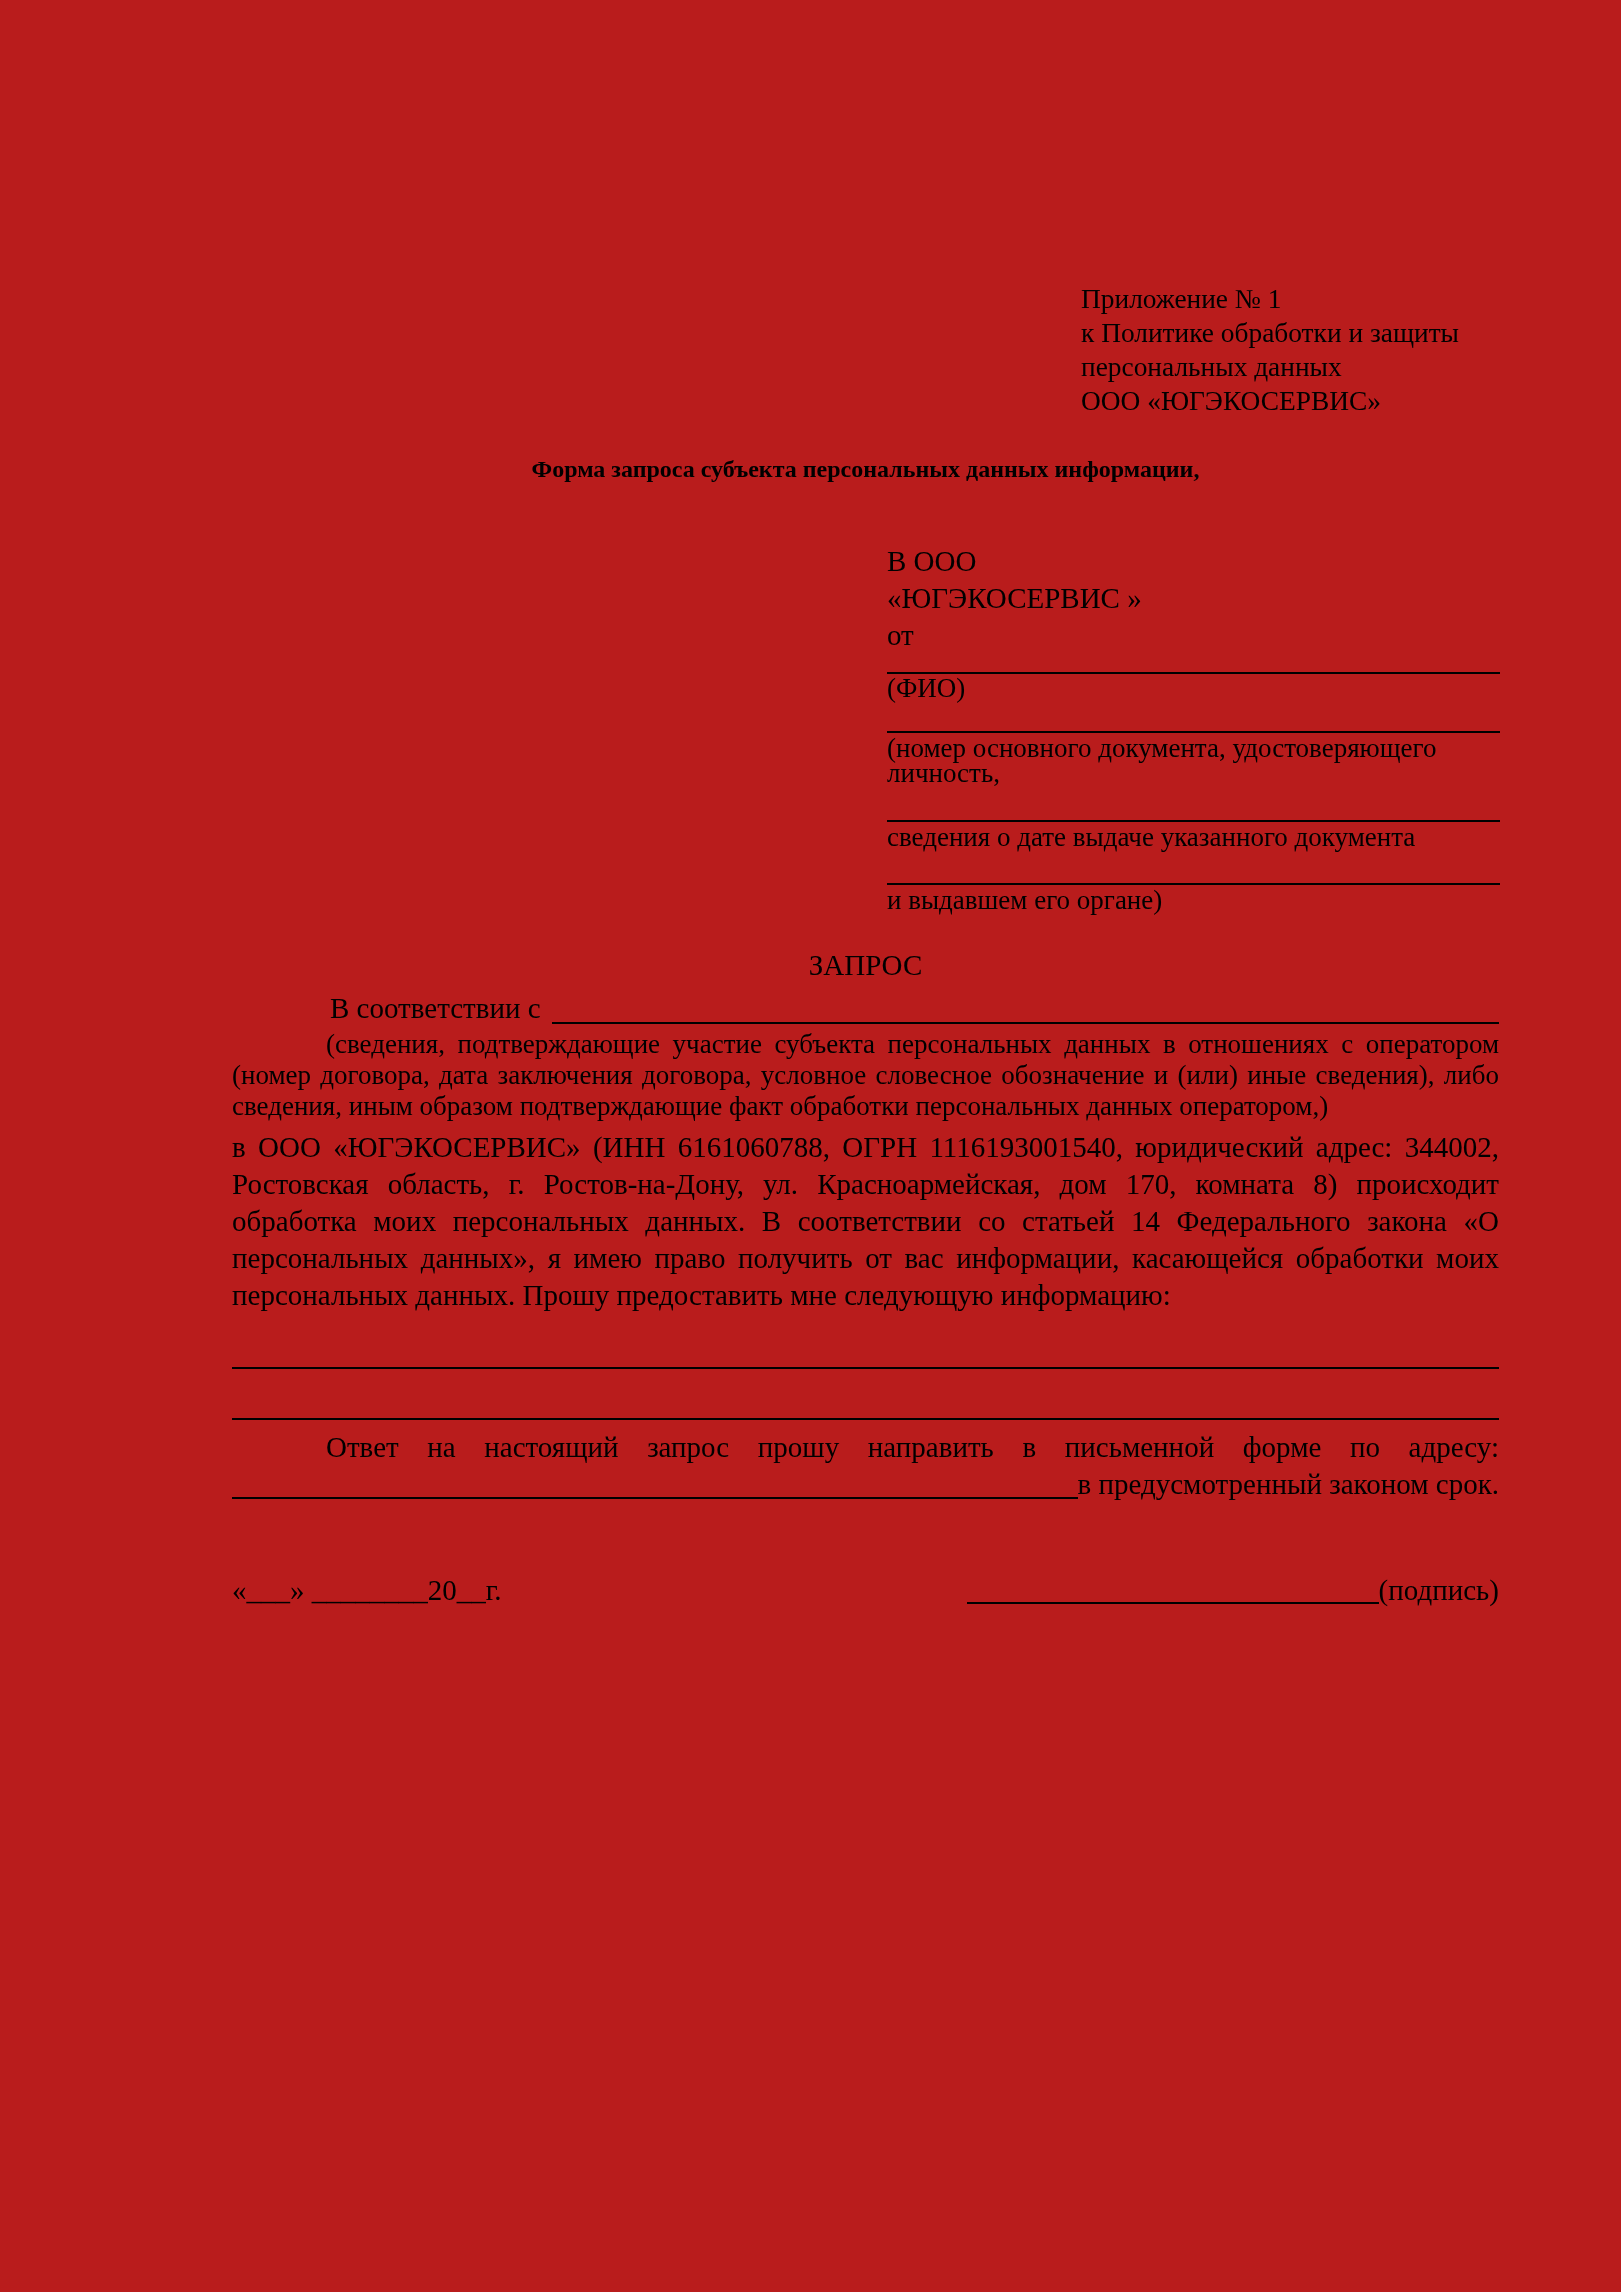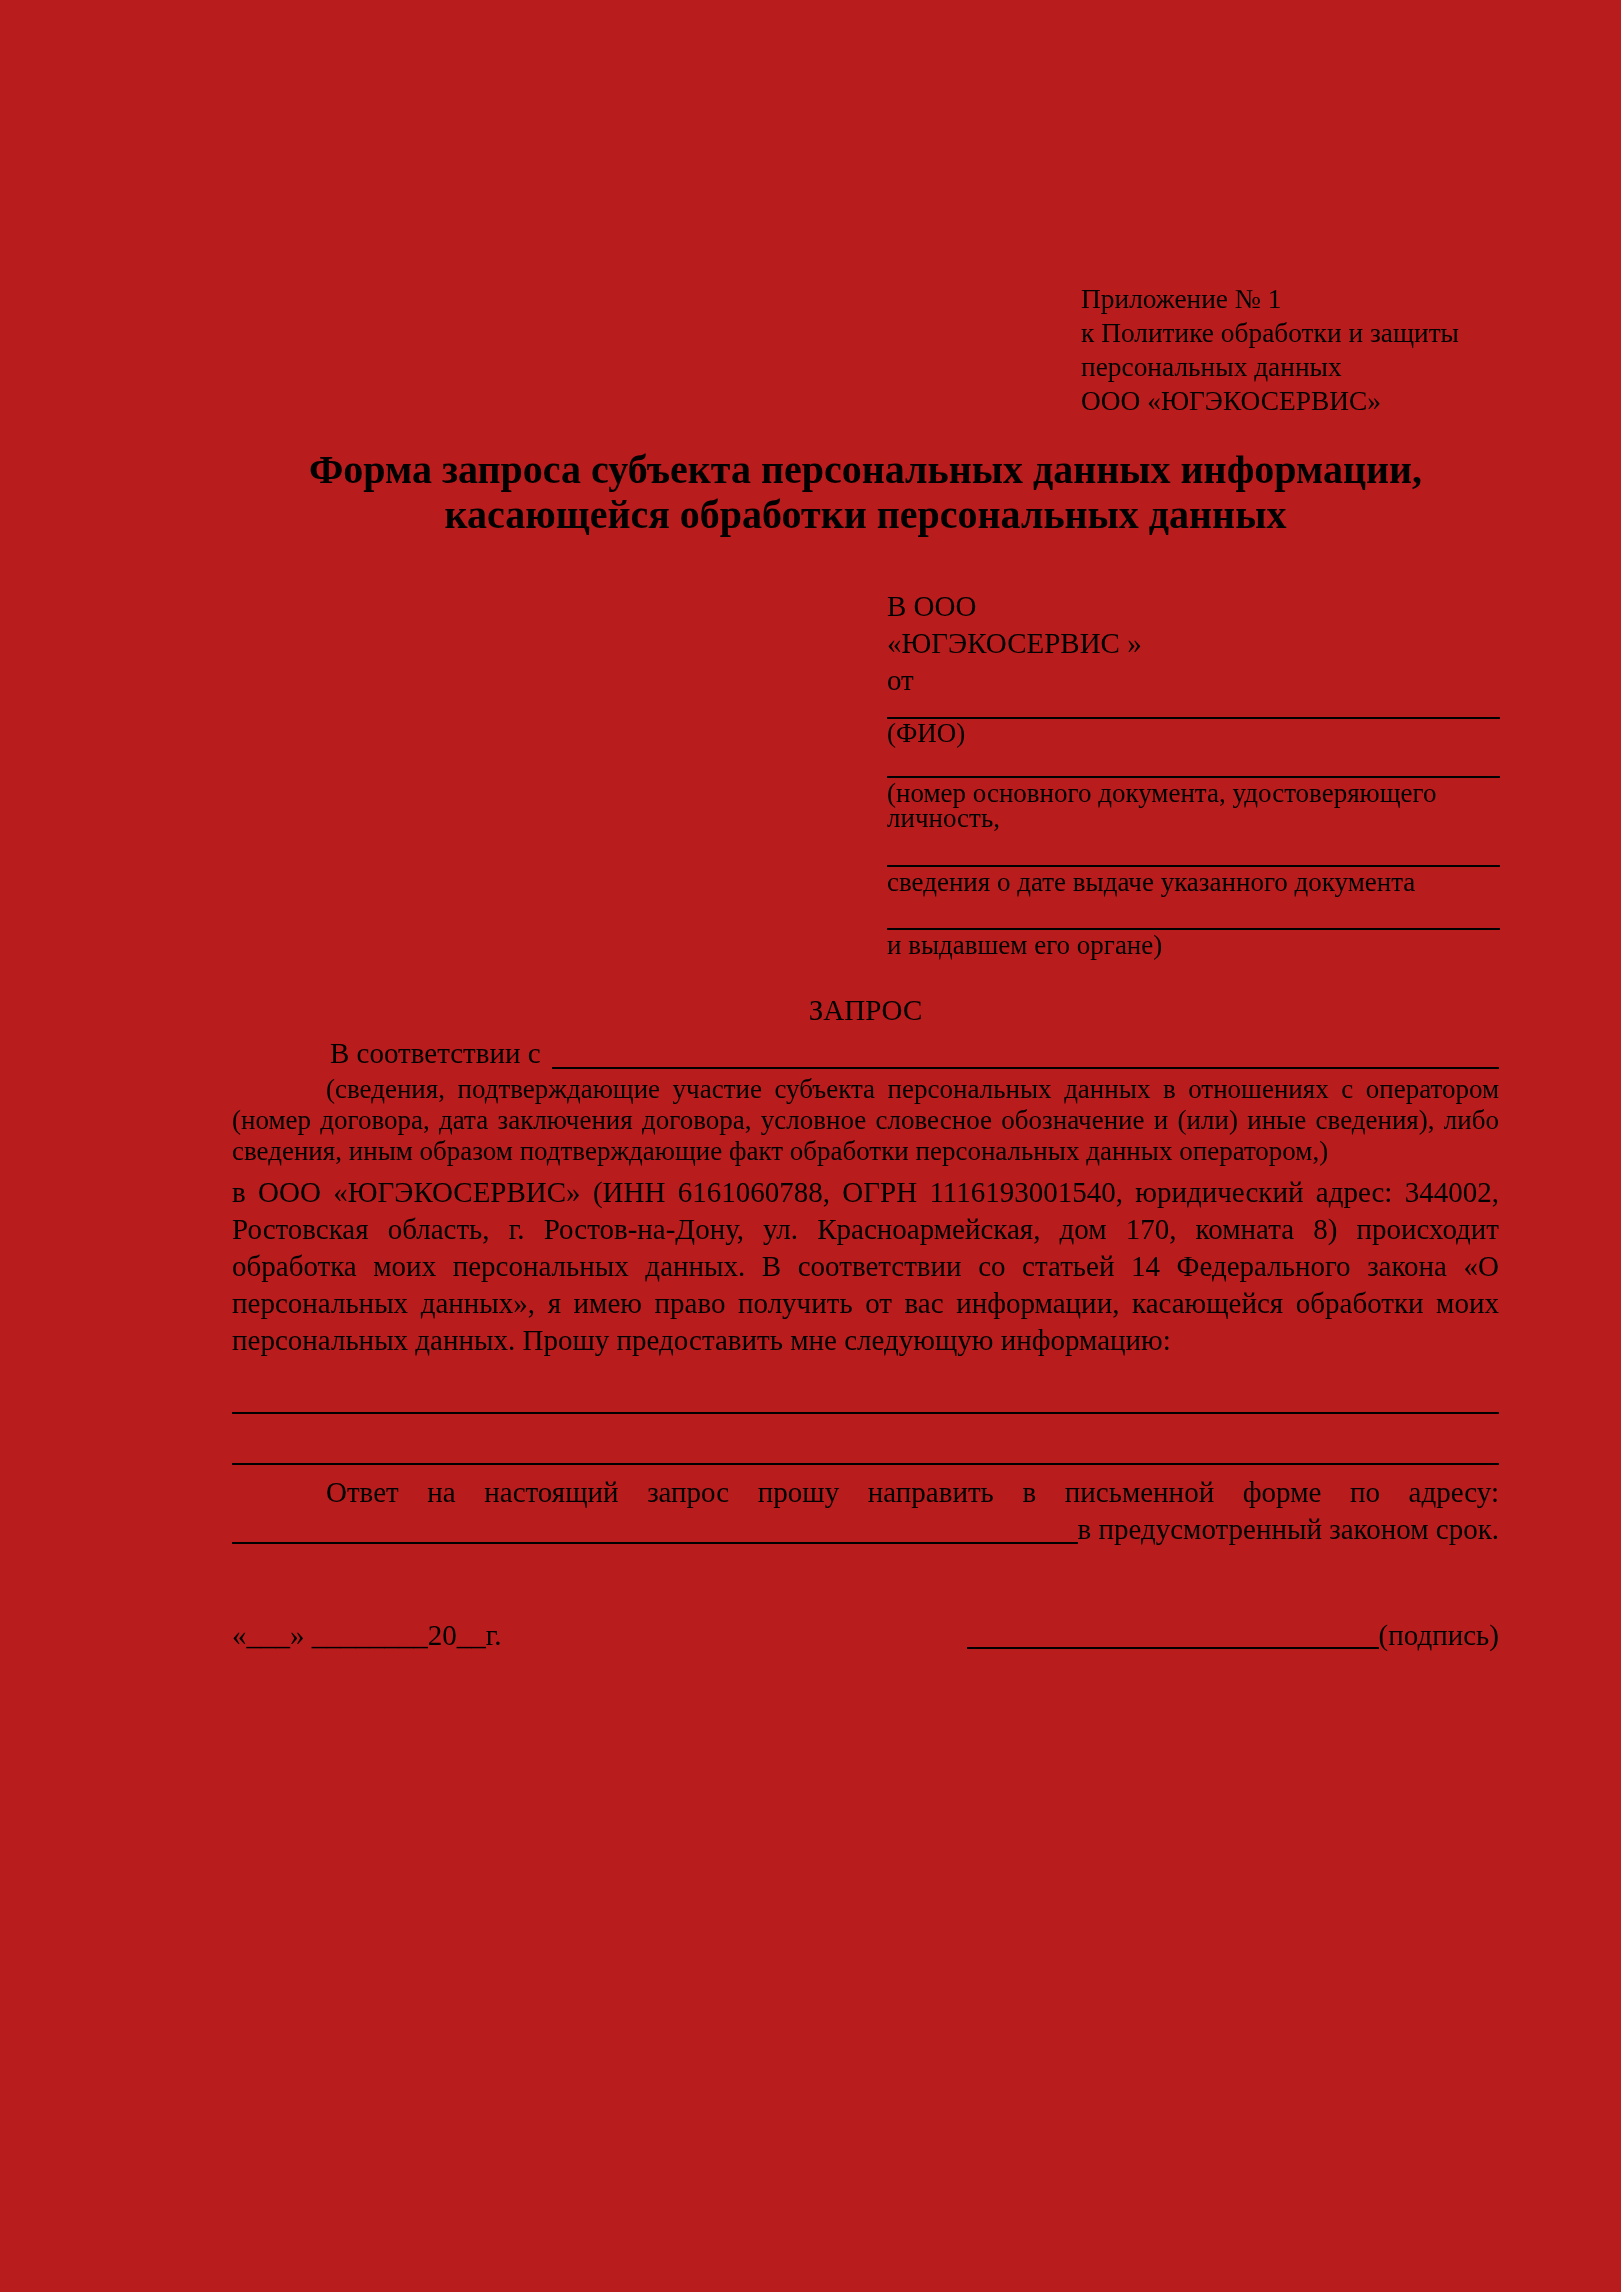--- a/index.html
+++ b/index.html
@@ -17,21 +17,21 @@
     overflow: hidden;
   }
   .annex {
     margin-left: 849px;
     font-size: 27.4px;
     line-height: 34px;
   }
   .title {
     margin-top: 29px;
     text-align: center;
-    font-size: 40px;
+    font-size: 24px;
     line-height: 45px;
     font-weight: bold;
   }
   .addressee {
     margin-top: 51px;
     margin-left: 655px;
     width: 613px;
   }
   .fill-line { border-bottom: 2px solid #000; }
   .fl-1 { height: 19.6px; }
@@ -115,21 +115,20 @@
 
   <div class="annex">
     <div>Приложение № 1</div>
     <div>к Политике обработки и защиты</div>
     <div>персональных данных</div>
     <div>ООО «ЮГЭКОСЕРВИС»</div>
   </div>
 
   <div class="title">
     <div>Форма запроса субъекта персональных данных информации,</div>
-    <div>касающейся обработки персональных данных</div>
   </div>
 
   <div class="addressee">
     <div>В ООО</div>
     <div>«ЮГЭКОСЕРВИС »</div>
     <div>от</div>
 
     <div class="fill-line fl-1"></div>
     <div class="cap">(ФИО)</div>
 

